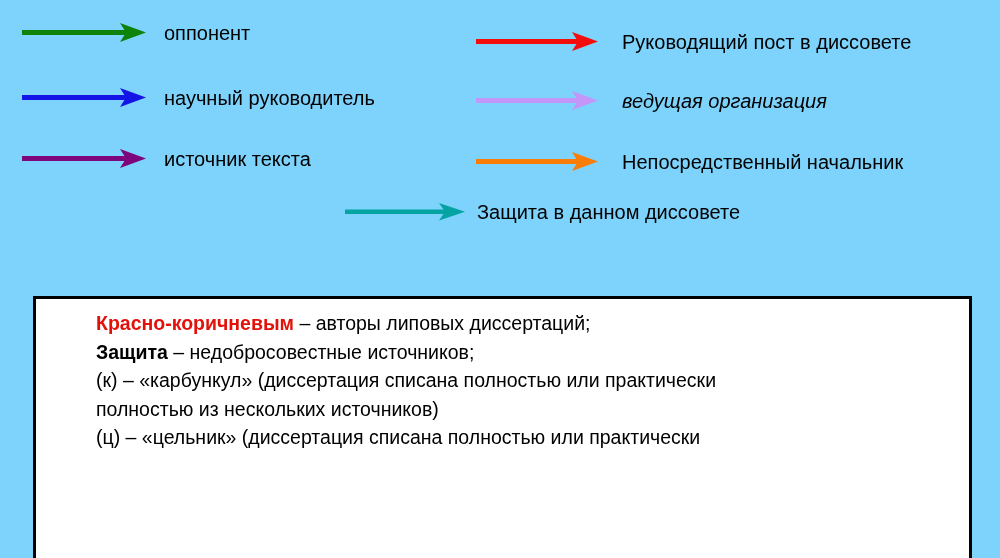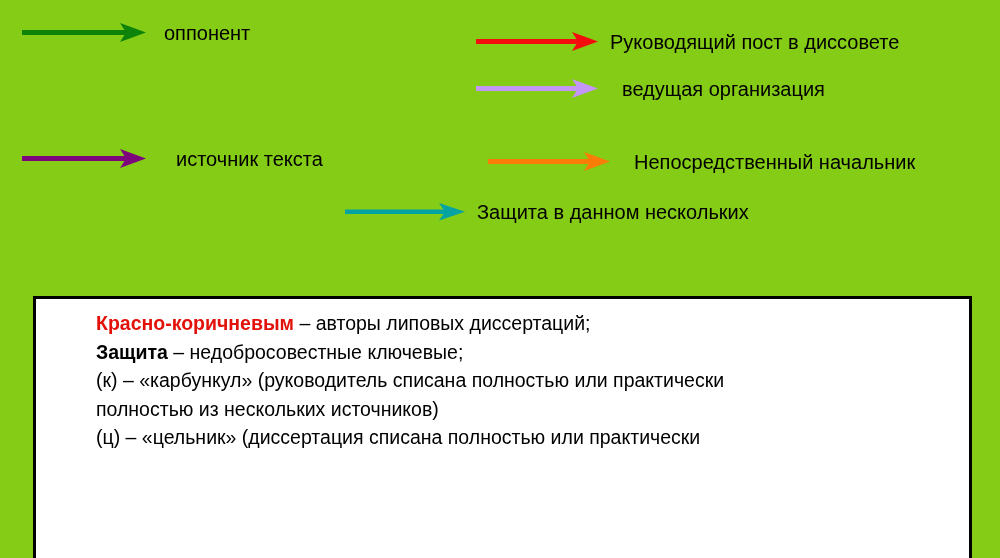--- a/index.html
+++ b/index.html
@@ -68,105 +68,116 @@
   .note-line .kw {
     font-weight: bold;
   }
   .kw-red   { color: #e2120b; }
   .kw-black { color: #000000; }
   .kw-pur   { color: #6e0b6e; }
 </style>
 </head>
 <body>
 
-<div id="stage" style="background: #84cc16;">
+<div id="stage" style="background: #7dd3fc;">
 
   <div class="legend-row" style="left:22px; top:22px;">
     <span class="arrow">
       <svg width="126" height="22" viewBox="0 0 126 22" aria-hidden="true">
         <g class="arrow-g" fill="#0d8409">
           <rect x="0" y="8" width="105" height="5"></rect>
           <path d="M98 1 L124 10.5 L98 20 L104 10.5 Z"></path>
         </g>
       </svg>
     </span>
     <span class="legend-label" style="margin-left:16px;">оппонент</span>
   </div>
 
+  <div class="legend-row" style="left:22px; top:87px;">
+    <span class="arrow">
+      <svg width="126" height="22" viewBox="0 0 126 22" aria-hidden="true">
+        <g class="arrow-g" fill="#1414e6">
+          <rect x="0" y="8" width="105" height="5"></rect>
+          <path d="M98 1 L124 10.5 L98 20 L104 10.5 Z"></path>
+        </g>
+      </svg>
+    </span>
+    <span class="legend-label" style="margin-left:16px;">научный руководитель</span>
+  </div>
 
   <div class="legend-row" style="left:22px; top:148px;">
     <span class="arrow">
       <svg width="126" height="22" viewBox="0 0 126 22" aria-hidden="true">
         <g class="arrow-g" fill="#7d067d">
           <rect x="0" y="8" width="105" height="5"></rect>
           <path d="M98 1 L124 10.5 L98 20 L104 10.5 Z"></path>
         </g>
       </svg>
     </span>
-    <span class="legend-label" style="margin-left:28px;">источник текста</span>
+    <span class="legend-label" style="margin-left:16px;">источник текста</span>
   </div>
 
   <div class="legend-row" style="left:476px; top:31px;">
     <span class="arrow">
       <svg width="124" height="22" viewBox="0 0 124 22" aria-hidden="true">
         <g class="arrow-g" fill="#f40d0d">
           <rect x="0" y="8" width="103" height="5"></rect>
           <path d="M96 1 L122 10.5 L96 20 L102 10.5 Z"></path>
         </g>
       </svg>
     </span>
-    <span class="legend-label" style="margin-left:10px;">Руководящий пост в диссовете</span>
+    <span class="legend-label" style="margin-left:22px;">Руководящий пост в диссовете</span>
   </div>
 
-  <div class="legend-row" style="left:476px; top:78px;">
+  <div class="legend-row" style="left:476px; top:90px;font-style:italic;">
     <span class="arrow">
       <svg width="124" height="22" viewBox="0 0 124 22" aria-hidden="true">
         <g class="arrow-g" fill="#c396f7">
           <rect x="0" y="8" width="103" height="5"></rect>
           <path d="M96 1 L122 10.5 L96 20 L102 10.5 Z"></path>
         </g>
       </svg>
     </span>
     <span class="legend-label" style="margin-left:22px;">ведущая организация</span>
   </div>
 
-  <div class="legend-row" style="left:488px; top:151px;">
+  <div class="legend-row" style="left:476px; top:151px;">
     <span class="arrow">
       <svg width="124" height="22" viewBox="0 0 124 22" aria-hidden="true">
         <g class="arrow-g" fill="#fa7d08">
           <rect x="0" y="8" width="103" height="5"></rect>
           <path d="M96 1 L122 10.5 L96 20 L102 10.5 Z"></path>
         </g>
       </svg>
     </span>
     <span class="legend-label" style="margin-left:22px;">Непосредственный начальник</span>
   </div>
 
   <div class="legend-row" style="left:345px; top:201px;">
     <span class="arrow">
       <svg width="122" height="22" viewBox="0 0 122 22" aria-hidden="true">
         <g class="arrow-g" fill="#06a3a3">
           <rect x="0" y="8.5" width="101" height="4.5"></rect>
           <path d="M94 2 L120 10.8 L94 19.5 L100 10.8 Z"></path>
         </g>
       </svg>
     </span>
-    <span class="legend-label" style="margin-left:10px;">Защита в данном нескольких</span>
+    <span class="legend-label" style="margin-left:10px;">Защита в данном диссовете</span>
   </div>
 
   <div id="note-box" style="border-color: rgb(0, 0, 0);">
     <div id="note-list">
       <div class="note-line">
         <span class="kw kw-red">Красно-коричневым</span><span> – авторы липовых диссертаций;</span>
       </div>
       <div class="note-line">
-        <span class="kw kw-black">Защита</span><span> – недобросовестные ключевые;</span>
+        <span class="kw kw-black">Защита</span><span> – недобросовестные источников;</span>
       </div>
       <div class="note-line">
-        <span>(к) – «карбункул» (руководитель списана полностью или практически</span>
+        <span>(к) – «карбункул» (диссертация списана полностью или практически</span>
       </div>
       <div class="note-line">
         <span>полностью из нескольких источников)</span>
       </div>
       <div class="note-line">
         <span>(ц) – «цельник» (диссертация списана полностью или практически</span>
       </div>
     </div>
   </div>
 

